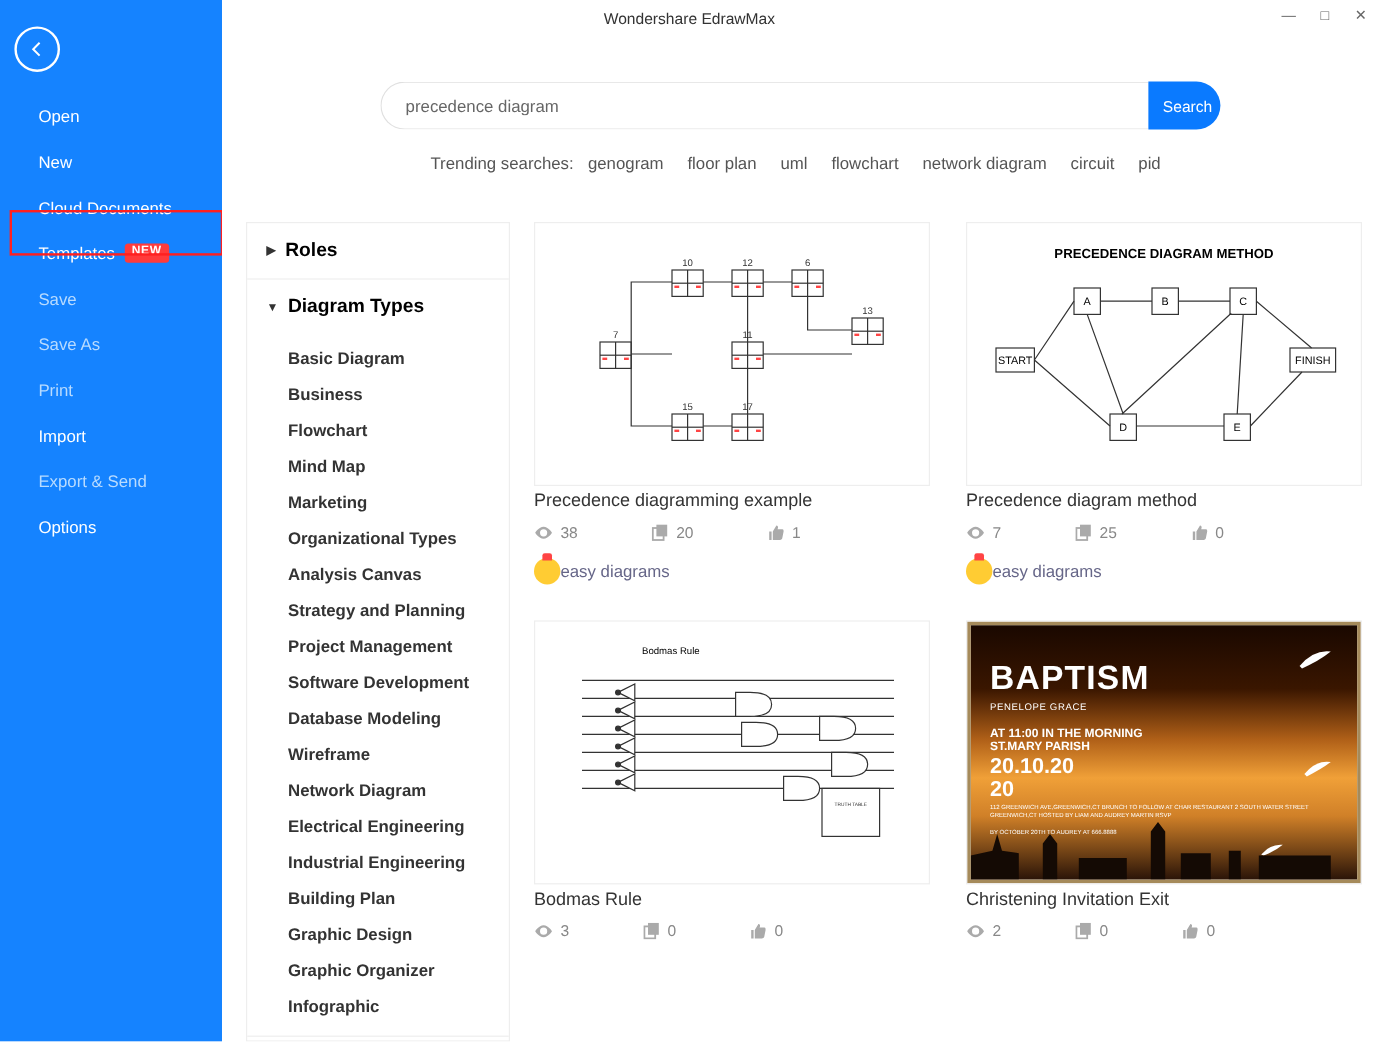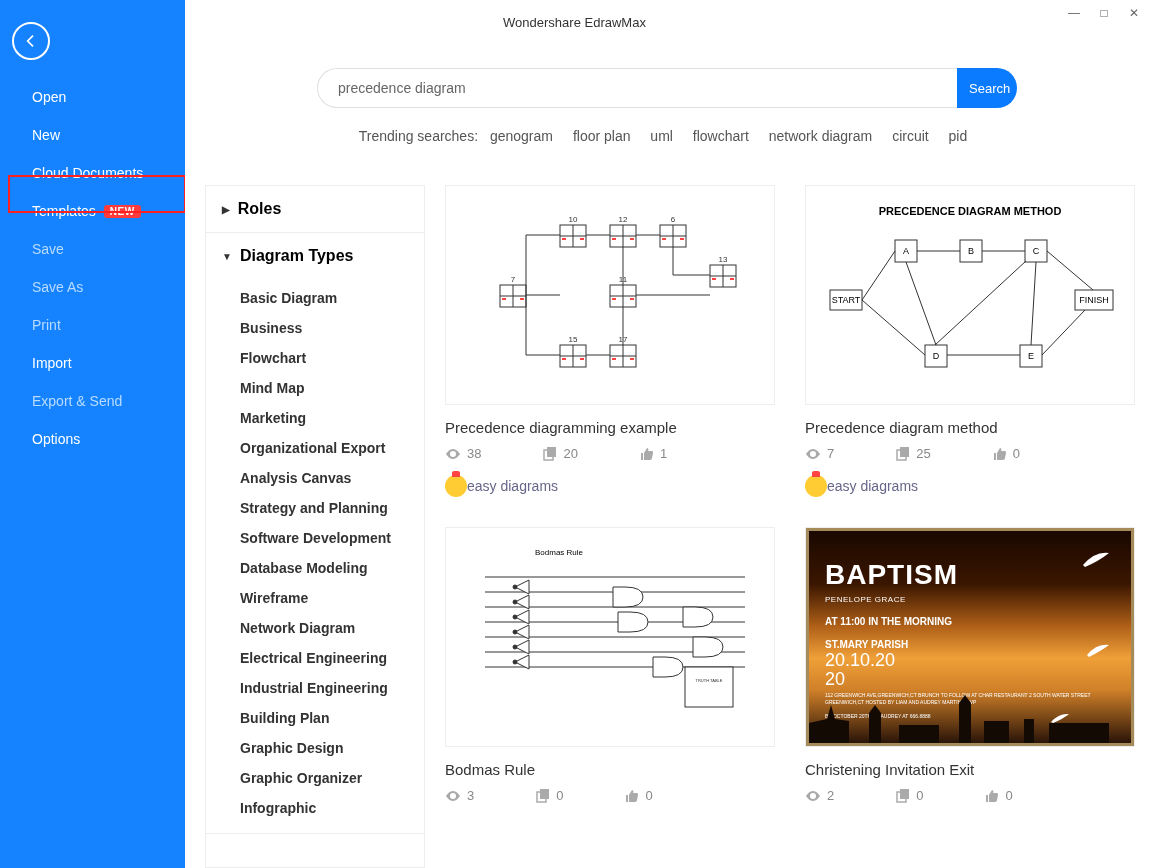--- a/index.html
+++ b/index.html
@@ -1,27 +1,27 @@
 <!DOCTYPE html>
 <html><head>
 <meta charset="utf-8">
 <style>
 * { margin: 0; padding: 0; box-sizing: border-box; font-family: -apple-system, "Segoe UI", Arial, sans-serif; }
 body { width: 1149px; height: 868px; background: #fff; overflow: hidden; position: relative; }
 
-.titlebar { height: 30px; display: flex; align-items: flex-end; justify-content: center; position: relative; }
+.titlebar { height: 30px; display: flex; align-items: center; justify-content: center; position: relative; }
 .titlebar .title { font-size: 13px; color: #333; }
 .titlebar .win-controls { position: absolute; right: 8px; top: 6px; display: flex; gap: 16px; }
 .titlebar .win-controls span { width: 14px; height: 14px; display: inline-flex; align-items: center; justify-content: center; font-size: 12px; color:#666; cursor:pointer; }
 .user-badge { position:absolute; right:10px; top:34px; font-size:12px; color:#3a5cff; }
 
 .sidebar { position:absolute; left:0; top:0; width:185px; height:100%; background:#1583ff; color:#fff; padding-top:12px; }
 .back-btn { width:38px; height:38px; border:2px solid #fff; border-radius:50%; margin:10px 0 18px 12px; display:flex; align-items:center; justify-content:center; cursor:pointer; }
 .back-btn svg { width:16px; height:16px; stroke:#fff; }
-.side-item { padding:11px 18px 11px 32px; font-size:14px; color:#e8f2ff; cursor:pointer; display:flex; align-items:center; gap:8px; }
+.side-item { padding:11px 18px 11px 32px; font-size:14px; color:#e8f2ff; cursor:pointer; display:flex; gap:8px; }
 .side-item.bold { color:#fff; font-weight:500; }
 .side-item.dim { color:#b8dbff; }
 .side-item.active { background:rgba(0,0,0,0); }
 .side-item .new-badge { background:#ff3b3b; color:#fff; font-size:10px; font-weight:700; padding:1px 6px; border-radius:3px; letter-spacing:0.5px; }
 .side-item .exit-icon { width:14px; height:14px; background:#fff; border-radius:50%; position:relative; display:inline-flex; align-items:center; justify-content:center; }
 .side-item .exit-icon::after { content:""; width:8px; height:2px; background:#1583ff; }
 
 .highlight-templates { position:absolute; left:8px; top:175px; width:178px; height:38px; border:2px solid #ff2020; pointer-events:none; }
 .highlight-search { position:absolute; left:305px; top:63px; width:272px; height:66px; border:2px solid #ff2020; pointer-events:none; }
 .arrow-svg { position:absolute; left:408px; top:152px; pointer-events:none; }
@@ -43,32 +43,32 @@
 .filter-header { padding:14px 16px; font-size:16px; font-weight:700; display:flex; align-items:center; gap:8px; cursor:pointer; }
 .filter-header .caret { font-size:10px; color:#333; }
 .filter-list { padding:4px 0 10px 0; }
 .filter-item { padding:7px 16px 7px 34px; font-size:14px; color:#333; cursor:pointer;font-weight:bold; }
 
 .results { flex:1; overflow:auto; }
 .cards { display:flex; flex-wrap:wrap; gap:30px; }
 .card { width:330px; }
 .card .thumb { width:330px; height:220px; border:1px solid #eee; display:flex; align-items:center; justify-content:center; overflow:hidden; cursor:pointer; }
 .card .thumb svg { display:block; }
-.card .caption { font-size:15px; color:#333; margin-top:14px; }
+.card .caption { font-size:15px; color:#333; margin-top:4px; }
 .card .stats { display:flex; gap:62px; margin-top:10px; color:#888; font-size:13px; align-items:center; }
 .card .stats .stat { display:flex; align-items:center; gap:6px; }
 .card .author { display:flex; align-items:center; margin-top:14px; font-size:14px; color:#668; }
 .card .author .avatar { width:22px; height:22px; border-radius:50%; background:#ffcc33; position:relative; }
 .card .author .avatar::after { content:""; position:absolute; top:-4px; left:50%; width:8px; height:6px; background:#f44; border-radius:2px 2px 0 0; transform:translateX(-50%); }
 
 .baptism { width:100%; height:100%; background:linear-gradient(180deg,#1a0800 0%,#3a1600 25%,#b06018 45%,#f0a038 60%,#d08028 75%,#2a1408 100%); position:relative; color:#fff; font-family:Arial,sans-serif; padding:20px 16px; border:3px solid #a58a5a; }
 .baptism .h1 { font-size:28px; font-weight:900; letter-spacing:1px; margin-top:8px; }
 .baptism .sub { font-size:8px; margin-top:4px; letter-spacing:0.5px; }
 .baptism .line { font-size:10px; font-weight:700; margin-top:12px; }
-.baptism .date { font-size:18px; font-weight:400; }
+.baptism .date { font-size:18px; font-weight:700; }
 .baptism .small { font-size:5px; line-height:1.3; margin-top:2px; }
 .baptism .feather { position:absolute; }
 .baptism .sil { position:absolute; bottom:0; left:0; right:0; height:50px; }
 </style>
 </head>
 <body>
 
 <div class="titlebar">
   <span class="title">Wondershare EdrawMax</span>
   <div class="win-controls">
@@ -160,23 +160,24 @@
         <div class="filter-header">
             <span class="caret">▼</span>
             <span>Diagram Types</span>
           </div>
         <div class="filter-list" id="diagram-types-list">
             <div class="filter-item">Basic Diagram</div>
             <div class="filter-item">Business</div>
             <div class="filter-item">Flowchart</div>
             <div class="filter-item">Mind Map</div>
             <div class="filter-item">Marketing</div>
-            <div class="filter-item">Organizational Export</div>
+            <div class="filter-item">Organizational Types</div>
             <div class="filter-item">Analysis Canvas</div>
             <div class="filter-item">Strategy and Planning</div>
+            <div class="filter-item">Project Management</div>
             <div class="filter-item">Software Development</div>
             <div class="filter-item">Database Modeling</div>
             <div class="filter-item">Wireframe</div>
             <div class="filter-item">Network Diagram</div>
             <div class="filter-item">Electrical Engineering</div>
             <div class="filter-item">Industrial Engineering</div>
             <div class="filter-item">Building Plan</div>
             <div class="filter-item">Graphic Design</div>
             <div class="filter-item">Graphic Organizer</div>
             <div class="filter-item">Infographic</div>
@@ -349,21 +350,21 @@
                   <path d="M1 6h2v7H1z M4 13V6l3-5c1 0 2 1 1 3h4c1 0 1 1 1 2l-1 5c0 1-1 2-2 2H4z" fill="#aaa"></path>
                 </svg>0</span>
             </div>
           </div>
           <div class="card">
             <div class="thumb">
               <div class="baptism">
       <div class="h1">BAPTISM</div>
                 <div class="sub">PENELOPE GRACE</div>
       <div class="line">AT 11:00 IN THE MORNING</div>
-                <div class="line" style="margin-top:12px">ST.MARY PARISH</div>
+                <div class="line" style="margin-top:0">ST.MARY PARISH</div>
       <div class="date">20.10.20</div>
                 <div class="date" style="margin-top:-2px">20</div>
       <div class="small">112 GREENWICH AVE,GREENWICH,CT BRUNCH TO FOLLOW AT CHAR RESTAURANT 2 SOUTH WATER STREET GREENWICH,CT HOSTED BY LIAM AND AUDREY MARTIN RSVP</div>
                 <div class="small" style="margin-top:8px">BY OCTOBER 20TH TO AUDREY AT 666.8888</div>
       <svg class="feather" style="right:20px;top:18px" width="30" height="20">
                   <path d="M2 16 Q14 2 28 4 Q18 12 4 18" fill="#fff"></path>
                 </svg>
       <svg class="feather" style="right:20px;top:110px" width="26" height="18">
                   <path d="M2 14 Q12 2 24 4 Q16 10 4 16" fill="#fff"></path>
                 </svg>

